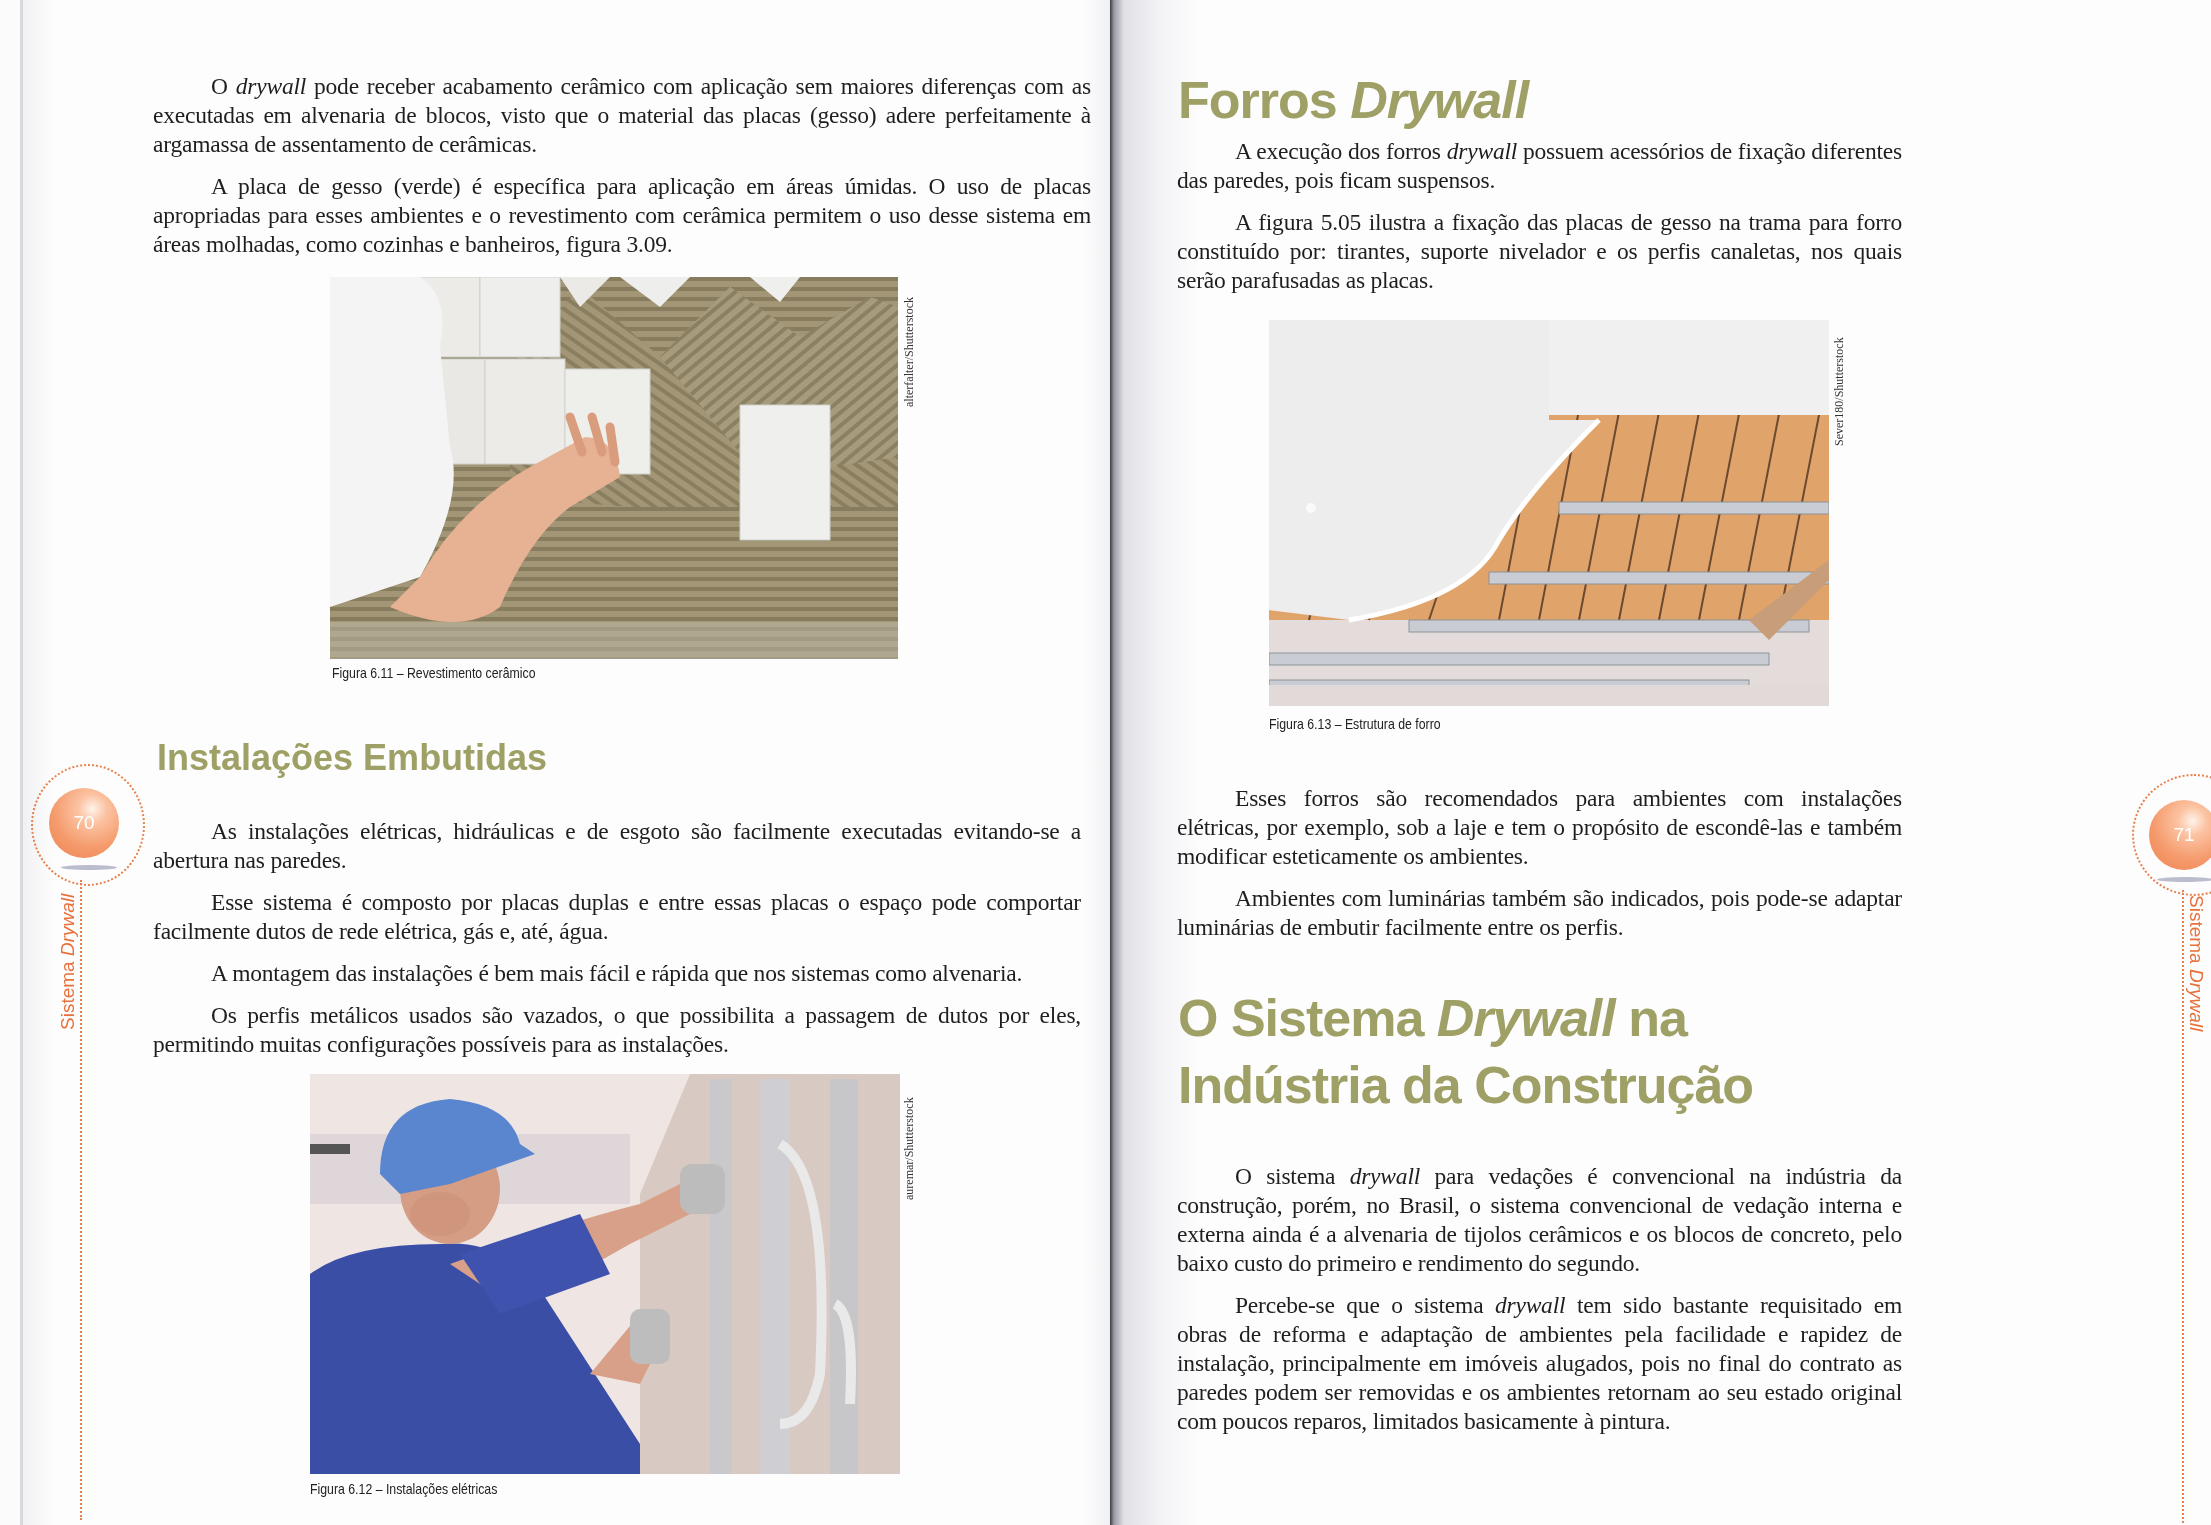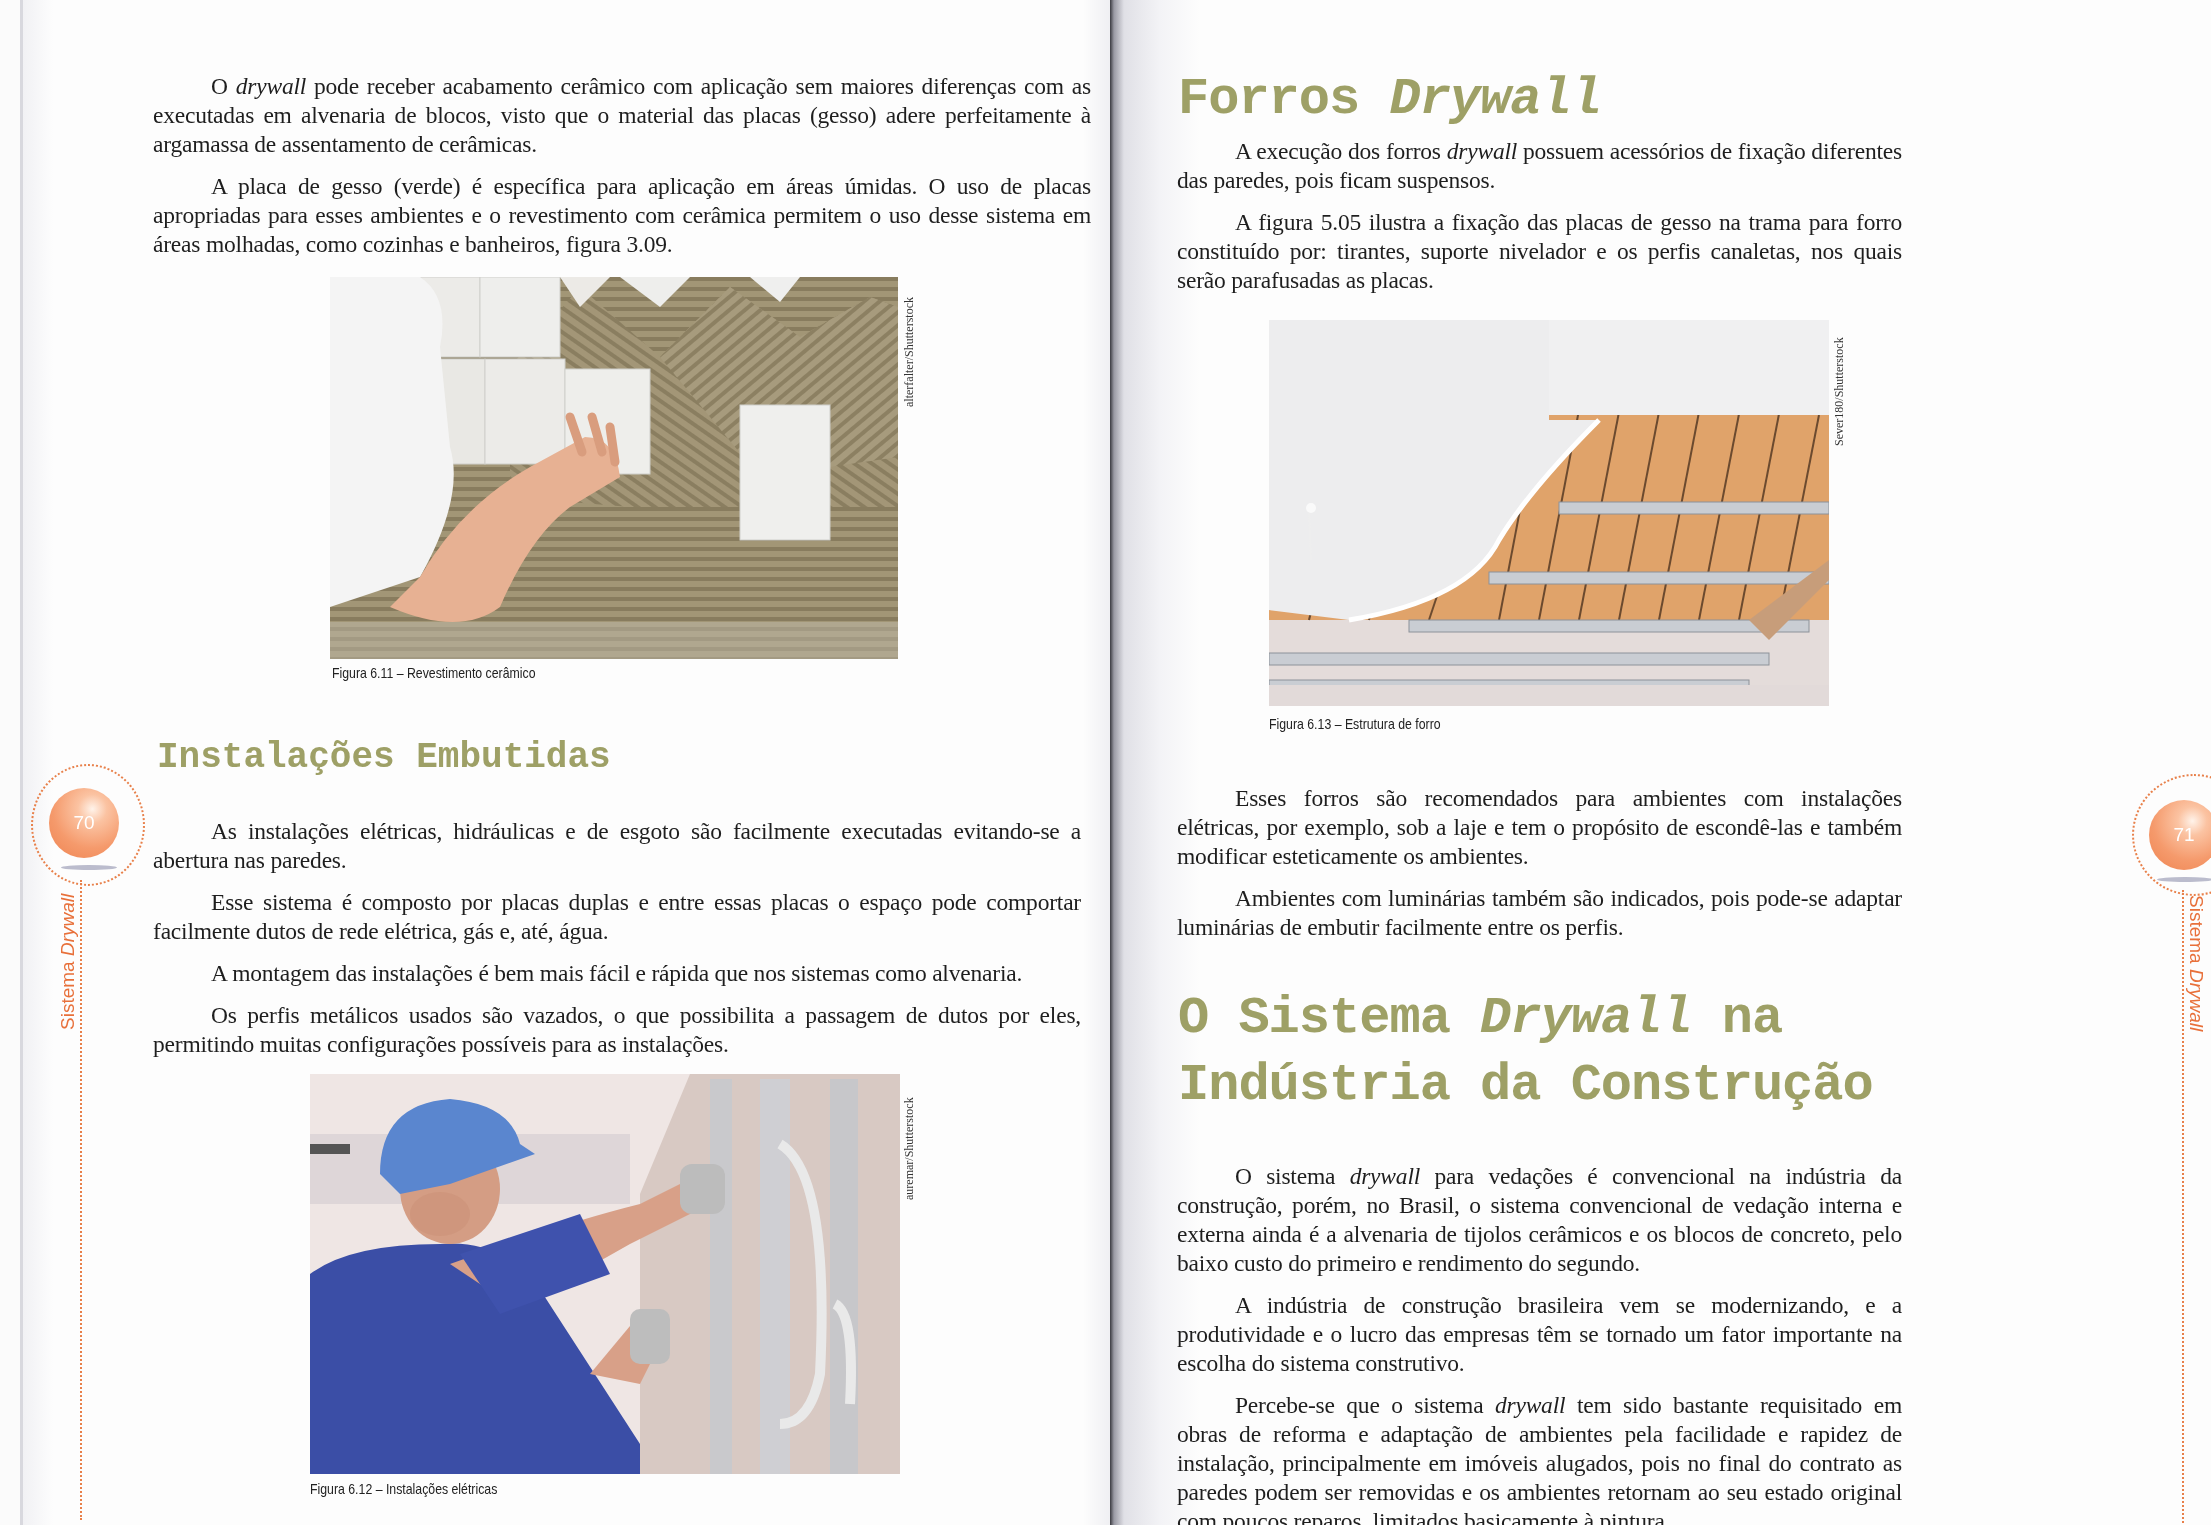--- a/index.html
+++ b/index.html
@@ -19,21 +19,21 @@
 
   .text-block {
     position: absolute; font-size: 23.5px; line-height: 29px; text-align: justify;
     letter-spacing: -0.2px;
   }
   .text-block p { margin: 0 0 13px 0; text-indent: 58px; }
   .text-block em { font-style: italic; }
 
   .heading {
     position: absolute; margin: 0;
-    font-family: Liberation Mono, monospace;
+    font-family: Liberation Sans, sans-serif;
     font-weight: bold; color: #9ea066; letter-spacing: -1px;
     transform-origin: left top;
   }
   .heading .it { font-style: italic; }
 
   .figure { position: absolute; }
   .photo { position: absolute; overflow: hidden; }
   .credit {
     position: absolute; font-size: 12px; color: #333;
     writing-mode: vertical-rl; transform: rotate(180deg);
@@ -226,21 +226,20 @@
     <p>Ambientes com luminárias também são indicados, pois pode-se adaptar luminárias de embutir facilmente entre os perfis.</p>
   </div>
 
   <h2 class="heading" style="left:68px; top:985px; font-size:52px; line-height:67px;">
     <span>O Sistema </span><span class="it">Drywall</span><span> na</span><br>
     <span>Indústria da Construção</span>
   </h2>
 
   <div class="text-block" style="left:67px; top:1162px; width:725px;">
     <p><span>O sistema </span><em>drywall</em><span> para vedações é convencional na indústria da construção, porém, no Brasil, o sistema convencional de vedação interna e externa ainda é a alvenaria de tijolos cerâmicos e os blocos de concreto, pelo baixo custo do primeiro e rendimento do segundo.</span></p>
-    <p>A indústria de construção brasileira vem se modernizando, e a produtividade e o lucro das empresas têm se tornado um fator importante na escolha do sistema construtivo.</p>
     <p><span>Percebe-se que o sistema </span><em>drywall</em><span> tem sido bastante requisitado em obras de reforma e adaptação de ambientes pela facilidade e rapidez de instalação, principalmente em imóveis alugados, pois no final do contrato as paredes podem ser removidas e os ambientes retornam ao seu estado original com poucos reparos, limitados basicamente à pintura.</span></p>
   </div>
 
   <div class="marker" style="left:990px; top:740px; width:111px; height:790px;">
     <div class="ring" style="left:32px; top:34px; width:120px; height:118px;"></div>
     <div class="ball" style="left:49px; top:60px;">71</div>
     <div class="shadow" style="left:57px; top:137px;"></div>
     <div class="vline" style="left:82px; top:150px; height:640px;"></div>
     <div class="label" style="left:107px; top:155px; transform: rotate(90deg); transform-origin: left top;">
       <span>Sistema </span><em>Drywall</em>

